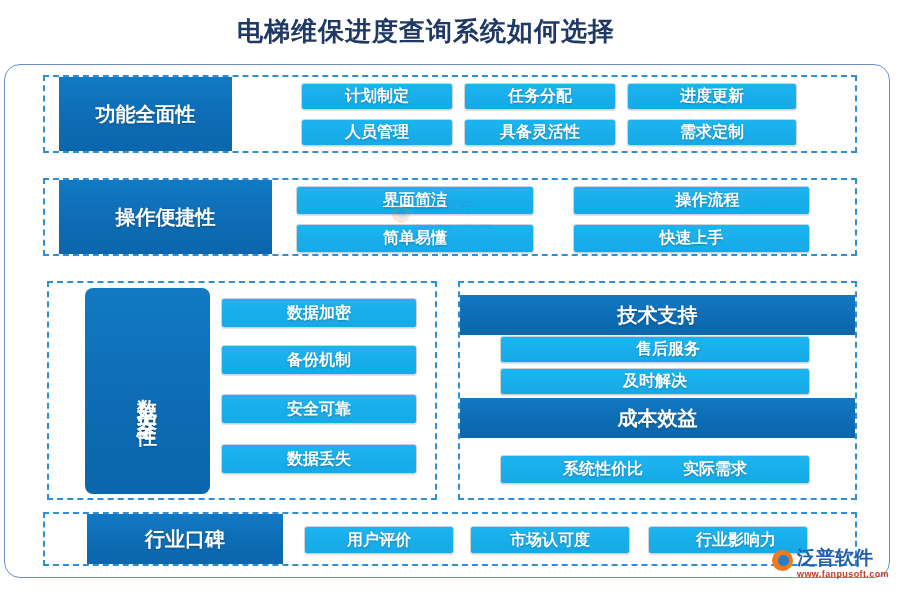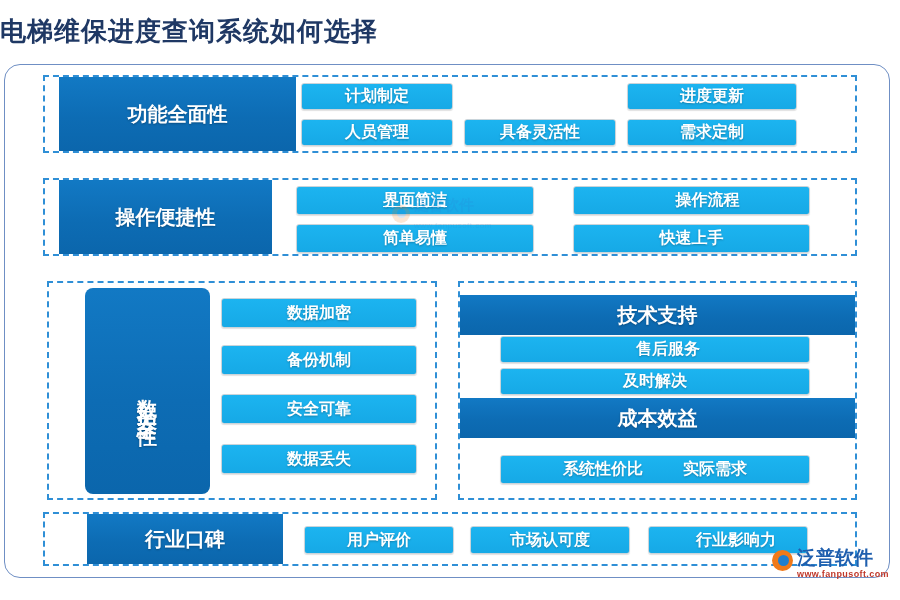--- a/index.html
+++ b/index.html
@@ -10,20 +10,21 @@
     font-family:"Liberation Serif","DejaVu Serif",serif;
     overflow:hidden;
     position:relative;
   }
   #root{position:relative;width:900px;height:600px;}
 
   
   .page-title{
     position:absolute;
     left:0;top:14px;width:852px;
+    text-align:center;
     font-size:26px;
     font-weight:bold;
     letter-spacing:1px;
     color:#1f3864;
     font-family:"Liberation Serif","DejaVu Serif",serif;
   }
 
   
   .outer-card{
     position:absolute;
@@ -56,21 +57,21 @@
     display:flex;
     align-items:center;
     justify-content:center;
     font-weight:bold;
     text-align:center;
     box-sizing:border-box;
     text-shadow:0 1px 2px rgba(0,0,0,.28);
   }
   .cat-rounded{ border-radius:8px; }
 
-  #cat-function{ left:59px;  top:77px;  width:237px; height:74px; font-size:20px; }
+  #cat-function{ left:59px;  top:77px;  width:173px; height:74px; font-size:20px; }
   #cat-operate { left:59px;  top:180px; width:213px; height:74px; font-size:20px; }
   #cat-security{
     left:85px; top:288px; width:125px; height:206px;
     font-size:20px; line-height:1.5;
     writing-mode:vertical-rl; text-orientation:upright;
     letter-spacing:7px;
     padding-top:18px;
   }
   #cat-support { left:460px; top:295px; width:395px; height:40px; font-size:20px; }
   #cat-cost    { left:460px; top:398px; width:395px; height:40px; font-size:20px; }
@@ -187,20 +188,21 @@
 
 <div id="root">
 
   <div class="page-title">电梯维保进度查询系统如何选择</div>
 
   <div class="outer-card"></div>
 
   <div class="dash" id="sec-function"></div>
   <div class="cat" id="cat-function">功能全面性</div>
   <div class="item" id="it-f0">计划制定</div>
+  <div class="item" id="it-f1">任务分配</div>
   <div class="item" id="it-f2">进度更新</div>
   <div class="item" id="it-f3">人员管理</div>
   <div class="item" id="it-f4">具备灵活性</div>
   <div class="item" id="it-f5">需求定制</div>
 
   <div class="dash" id="sec-operate"></div>
   <div class="cat" id="cat-operate">操作便捷性</div>
   <div class="item" id="it-o0">界面简洁</div>
   <div class="item" id="it-o1">操作流程</div>
   <div class="item" id="it-o2">简单易懂</div>

